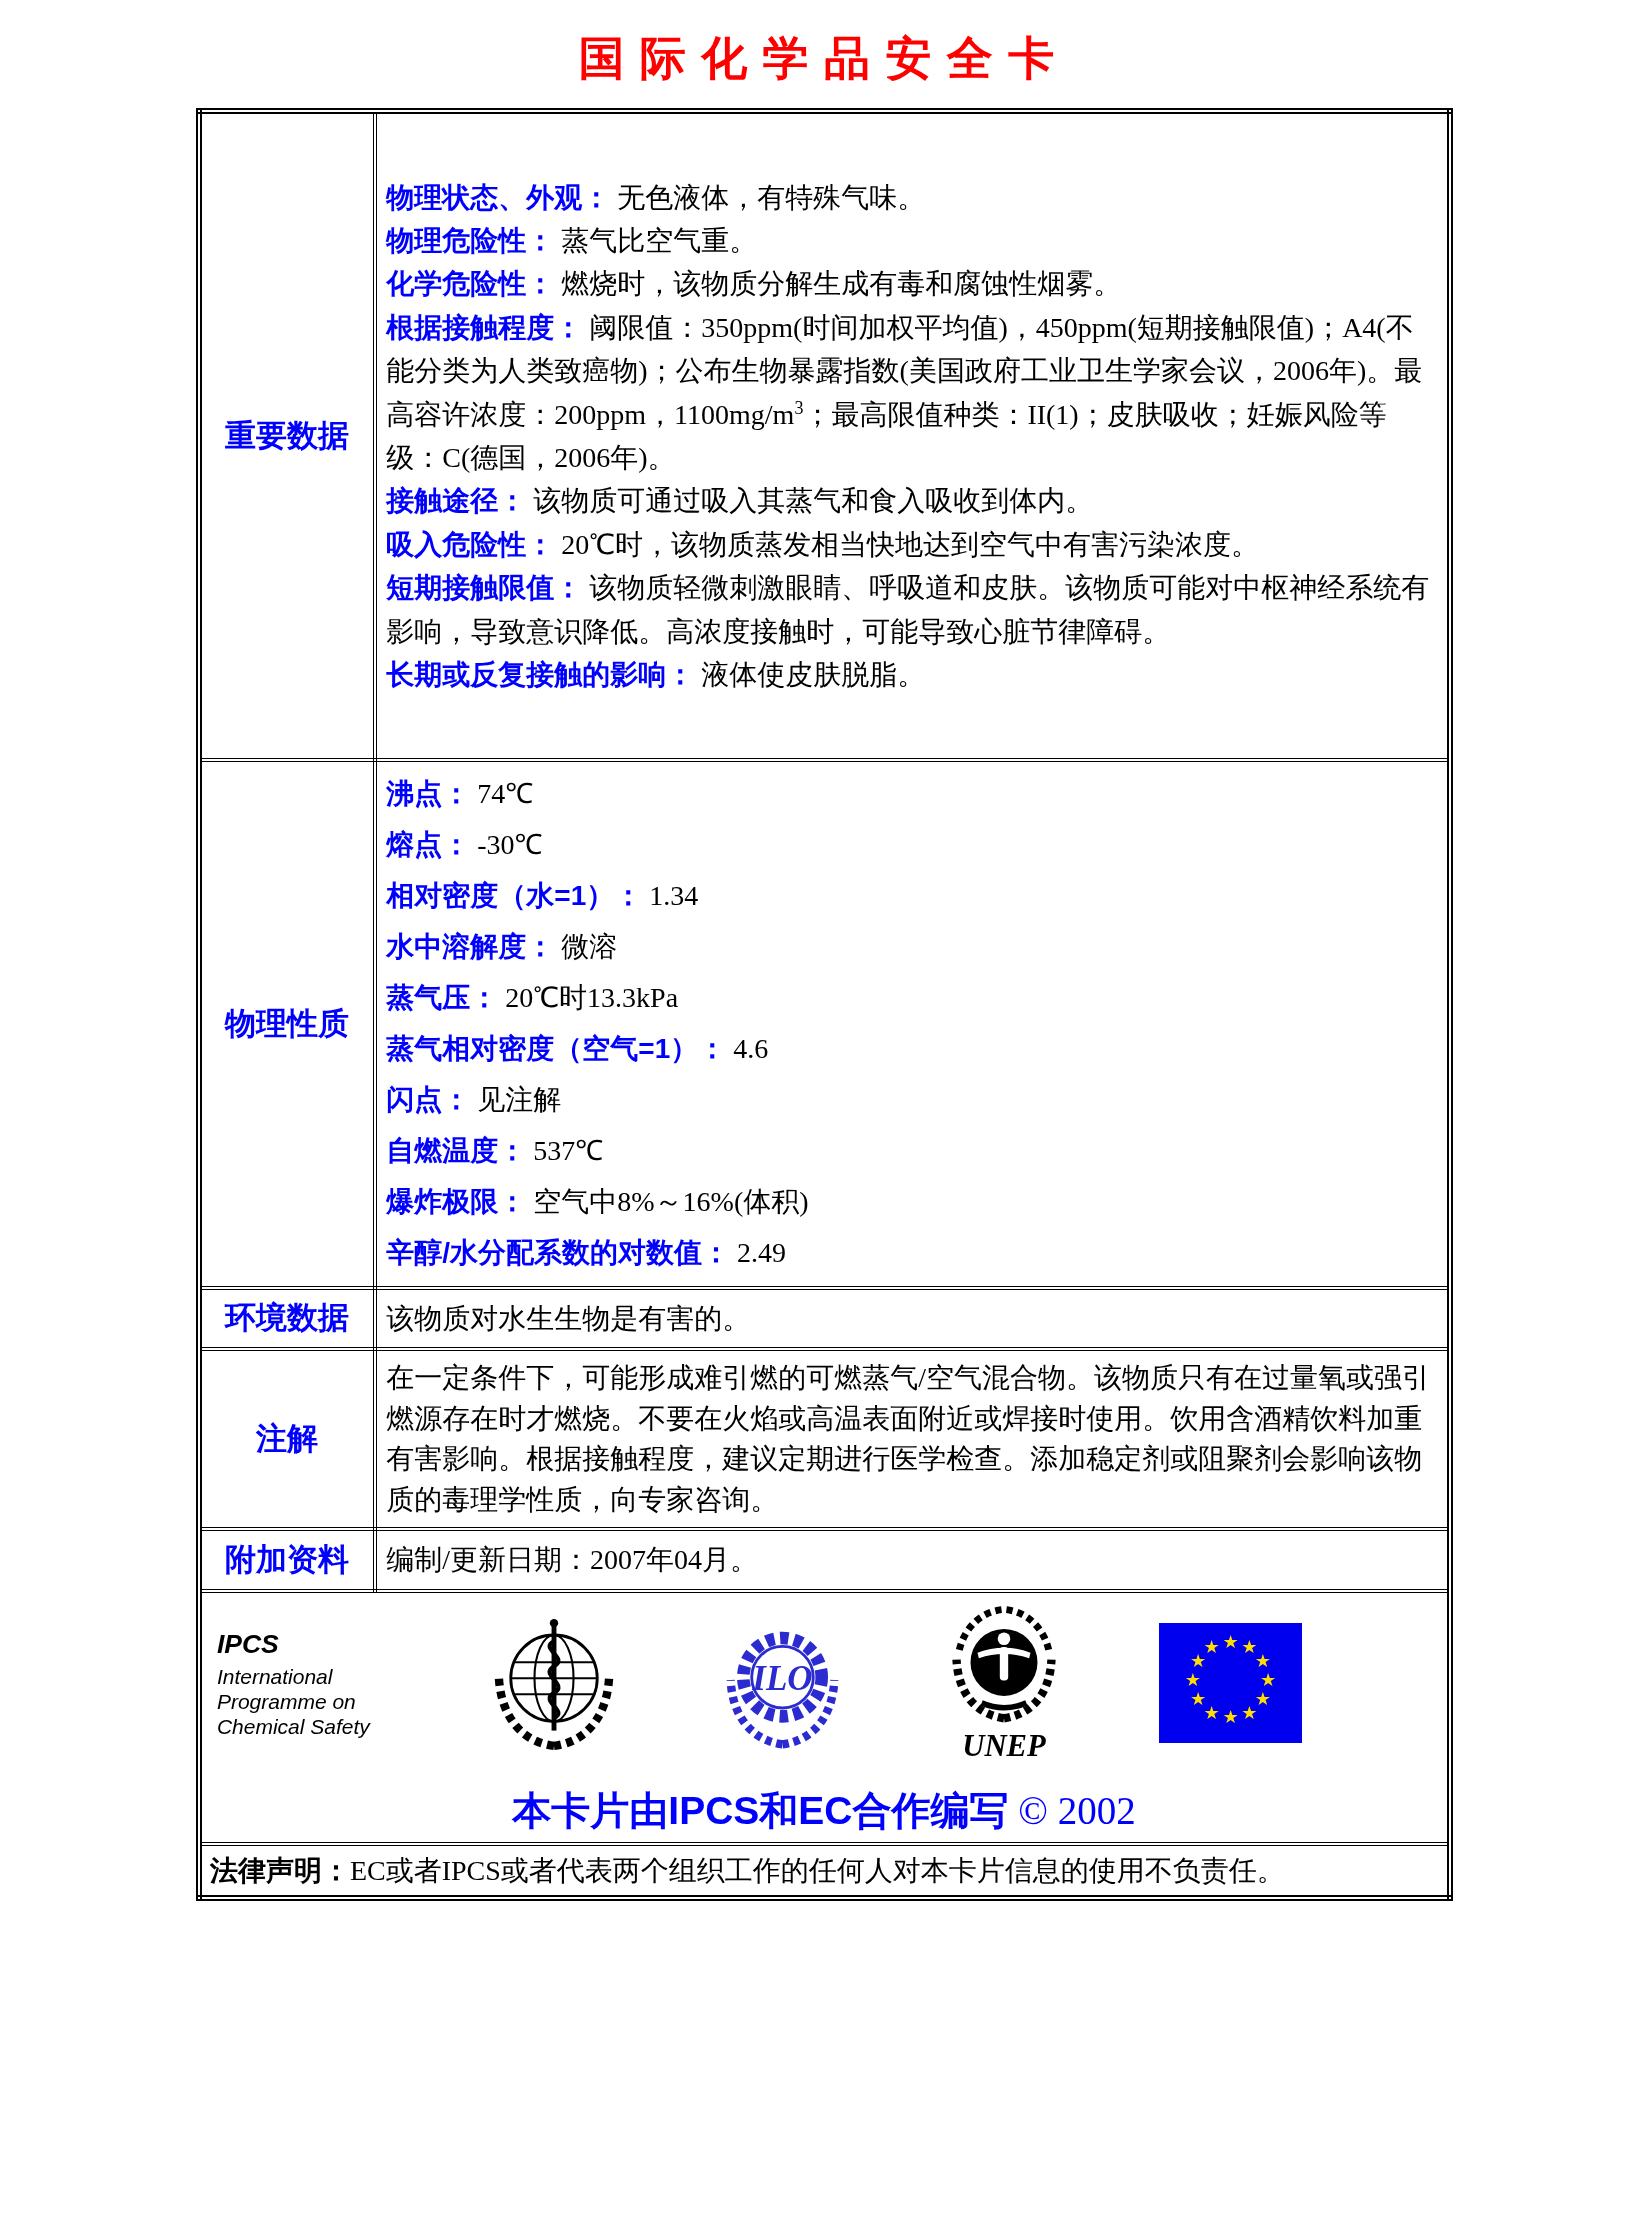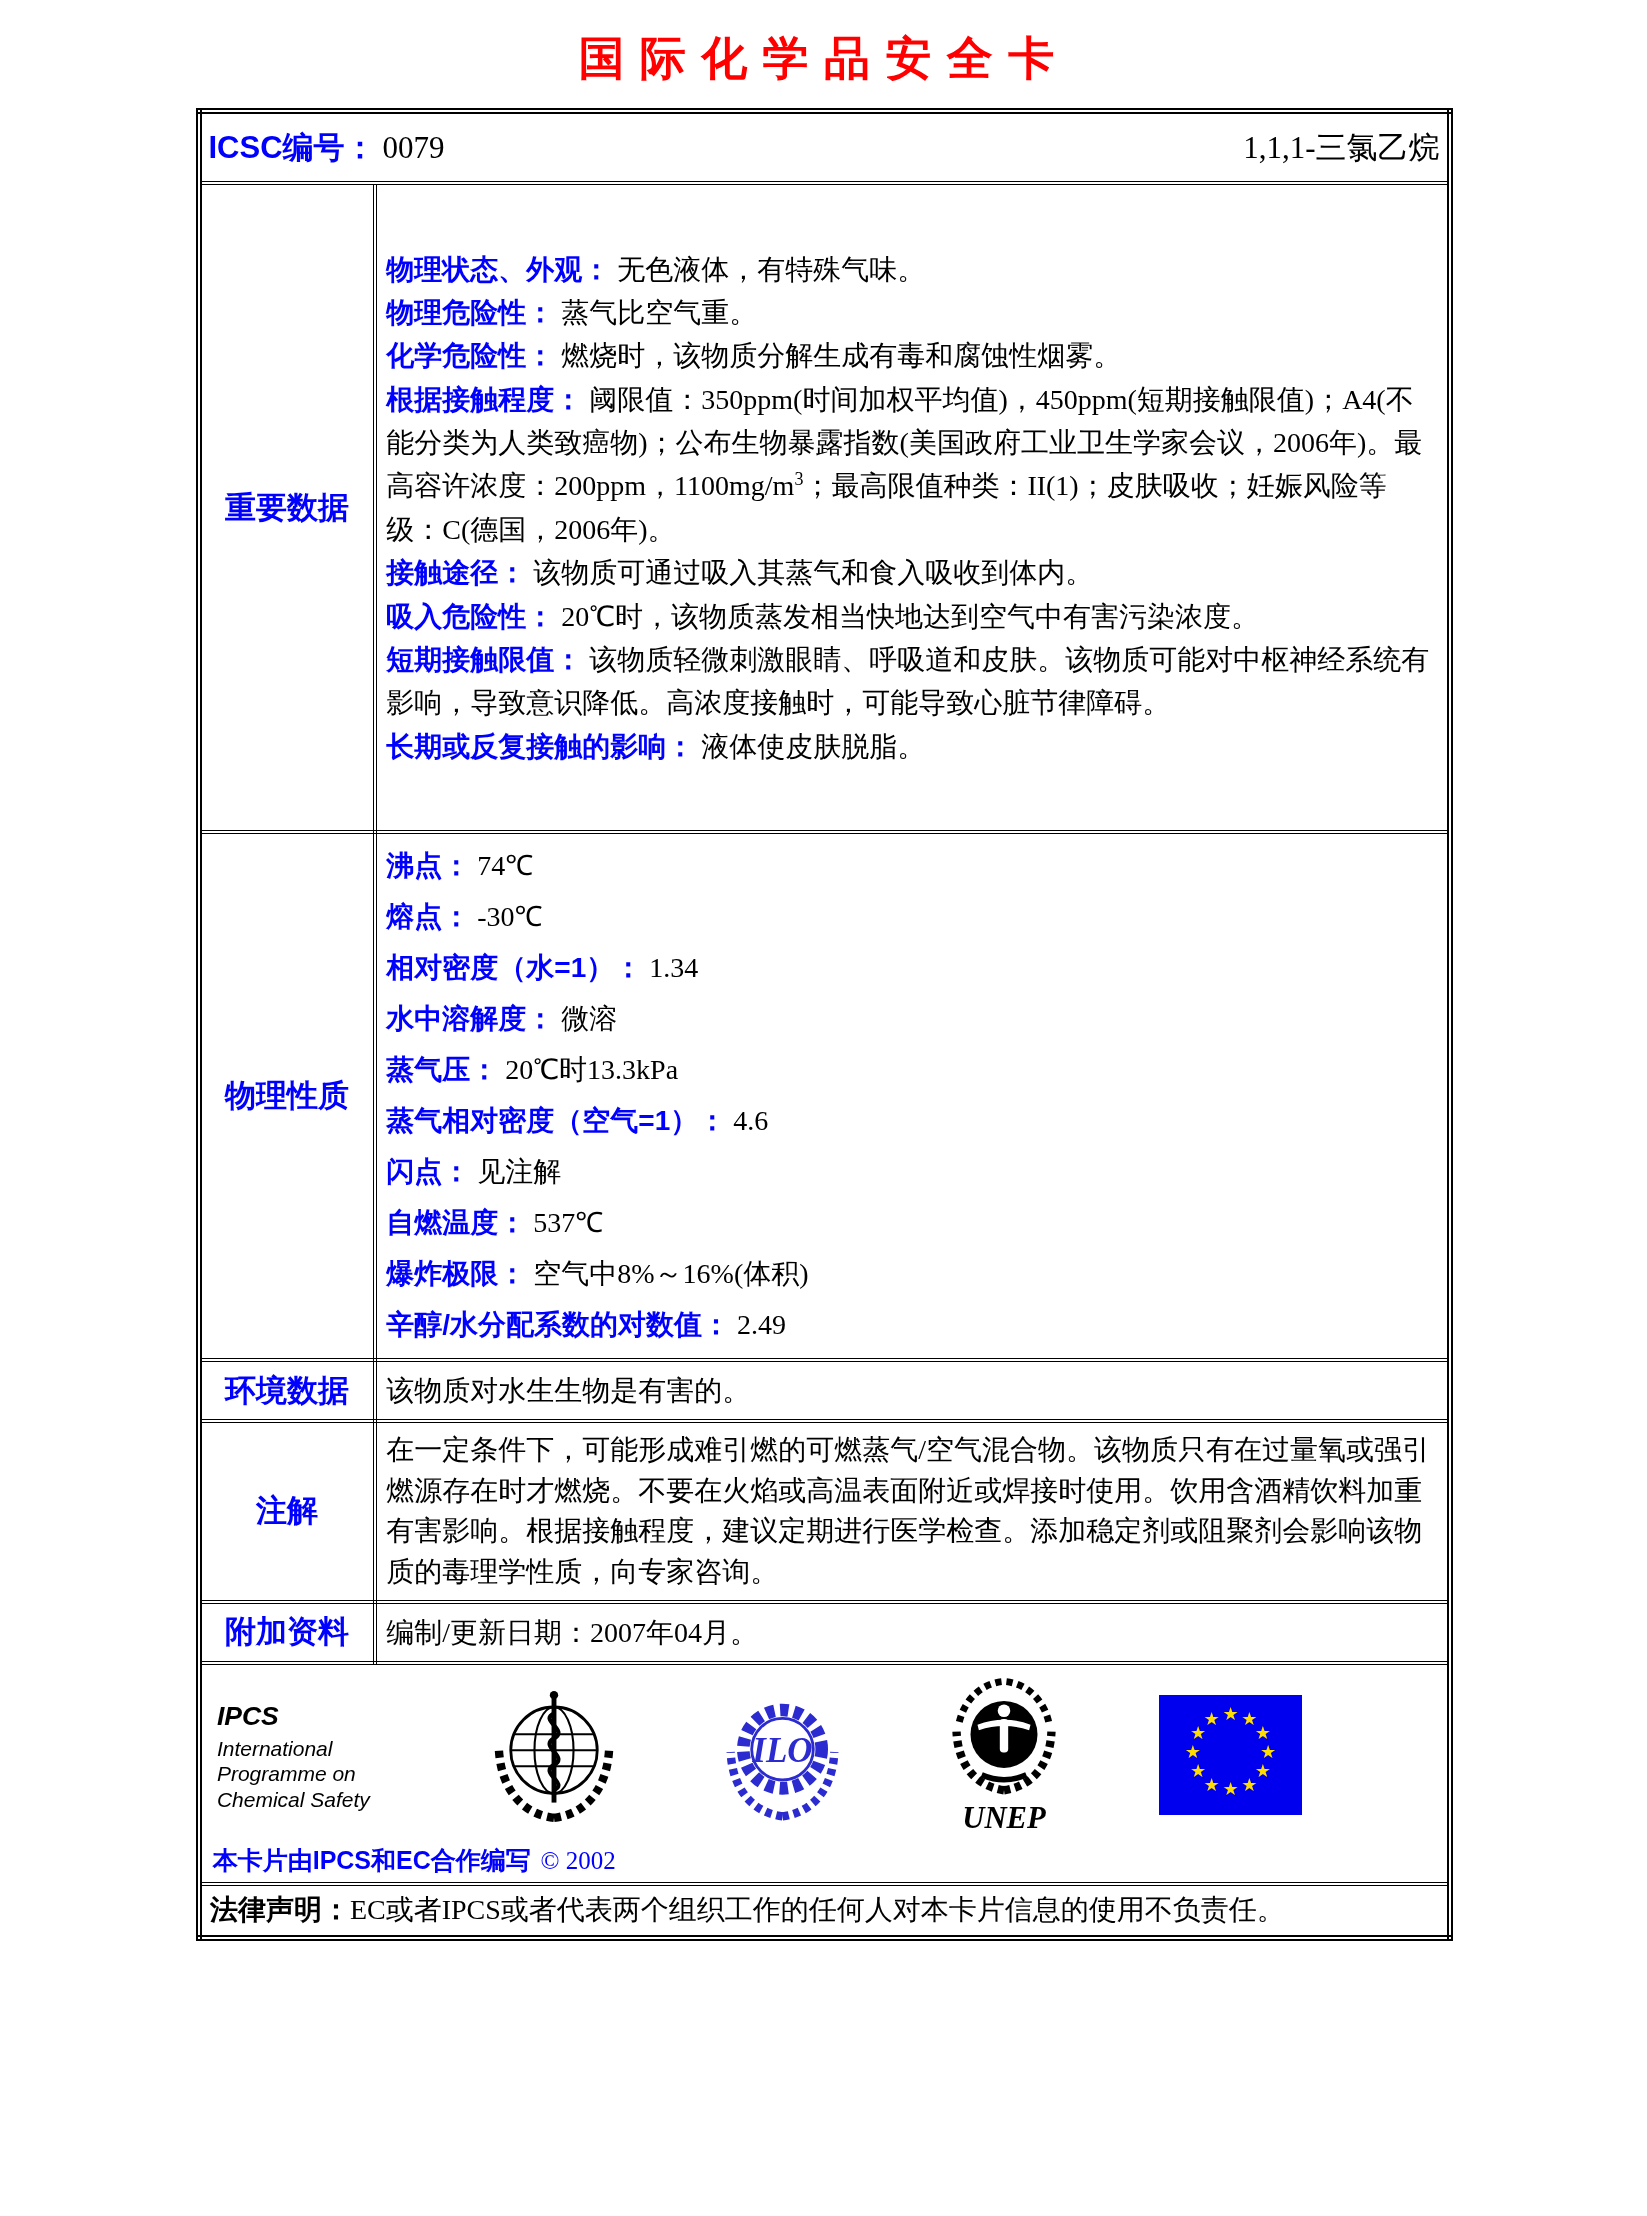--- a/index.html
+++ b/index.html
@@ -71,21 +71,21 @@
     display:flex;align-items:center;justify-content:space-between;
     padding:0 133px 0 4.2px;
     font-style:italic;
   }
   .ipcs-block{font-family:"Liberation Sans", sans-serif;color:#000;width:175px;}
   .ipcs-acronym{font-size:26.5px;font-weight:bold;margin-bottom:4.2px;}
   .ipcs-line{font-size:21px;line-height:1.2;}
   .logo-box{display:block;}
   .unep-wrap{text-align:center;}
   .footer-caption{
-    text-align:left;margin-top:5px;font-size:25px;
+    text-align:center;margin-top:17px;font-size:39px;
   }
   .caption-text{
     font-family:"Liberation Sans", sans-serif;
     font-weight:bold;color:var(--accent_blue);
   }
   .caption-copyright{
     font-family:"Liberation Serif", serif;
     color:var(--accent_blue);margin-left:9.8px;
   }
   
@@ -105,30 +105,20 @@
   .eu-star{fill:var(--eu_star_yellow);font-family:"DejaVu Sans", sans-serif;}
 </style>
 </head>
 <body>
 
 <div class="page-title">国际化学品安全卡</div>
 
 <table class="card">
 
   <tbody>
-      <tr>
-    <td colspan="2">
-      <div class="header-row">
-        <div>
-          <span class="icsc-label">ICSC编号：</span><span class="icsc-number">0079</span>
-        </div>
-        <span class="chemical-name">1,1,1-三氯乙烷</span>
-      </div>
-    </td>
-  </tr>
 
   <tr>
     <td class="section-label-cell">
       <span class="section-label">重要数据</span>
     </td>
     <td class="content-cell important-cell">
       <p>
         <span class="kv-label">物理状态、外观：</span>
         <span class="kv-value">无色液体，有特殊气味。</span>
       </p>

